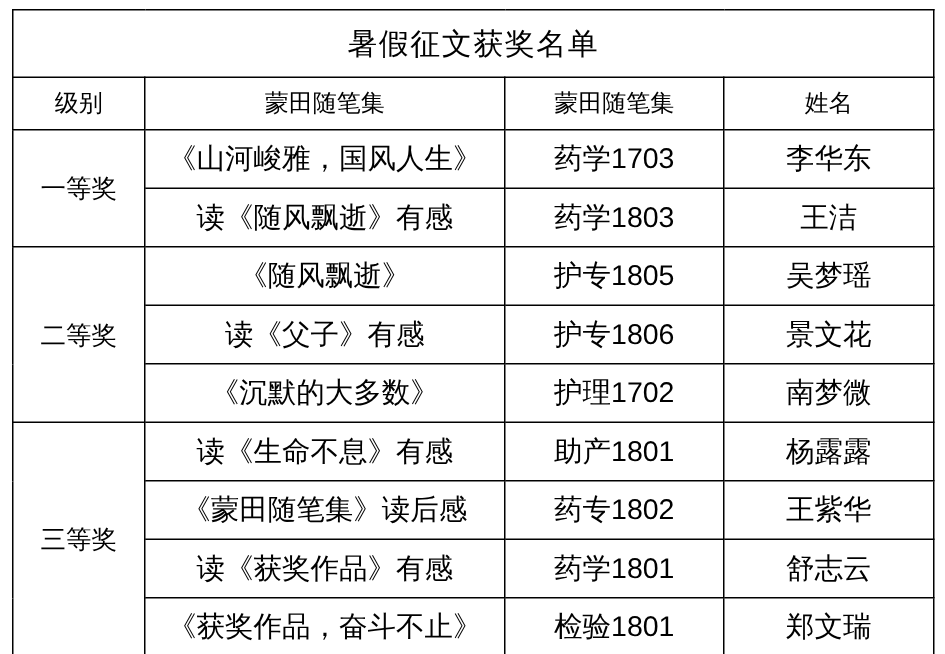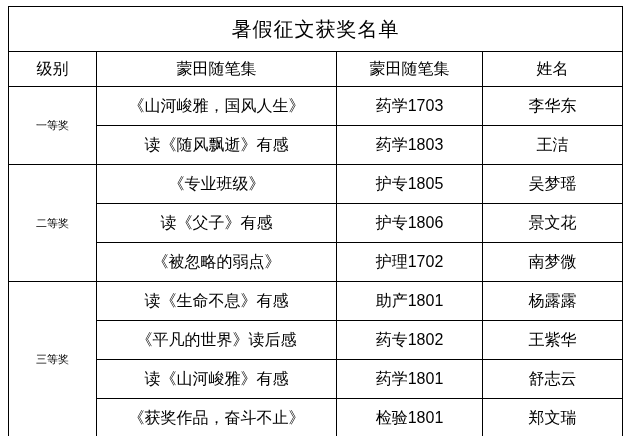--- a/index.html
+++ b/index.html
@@ -38,24 +38,24 @@
     font-weight: bold;
     letter-spacing: 1px;
   }
   .header-cell {
     height: 34px;
     font-size: 16px;
     font-weight: bold;
   }
   .body-cell {
     height: 38px;
-    font-size: 16px;
+    font-size: 19px;
   }
   .level-cell {
-    font-size: 11px;
+    font-size: 17px;
     font-family: Liberation Serif, serif;
   }
   .col-level { width: 88px; }
   .col-work  { width: 240px; }
   .col-class { width: 146px; }
   .col-name  { width: 140px; }
 </style>
 </head>
 <body>
 
@@ -85,48 +85,48 @@
         <td class="body-cell">李华东</td>
       </tr>
       <tr>
         <td class="body-cell">读《随风飘逝》有感</td>
         <td class="body-cell">药学1803</td>
         <td class="body-cell">王洁</td>
       </tr>
 
       <tr>
         <td class="body-cell level-cell" rowspan="3">二等奖</td>
-        <td class="body-cell">《专业班级》</td>
+        <td class="body-cell">《随风飘逝》</td>
         <td class="body-cell">护专1805</td>
         <td class="body-cell">吴梦瑶</td>
       </tr>
       <tr>
         <td class="body-cell">读《父子》有感</td>
         <td class="body-cell">护专1806</td>
         <td class="body-cell">景文花</td>
       </tr>
       <tr>
-        <td class="body-cell">《被忽略的弱点》</td>
+        <td class="body-cell">《沉默的大多数》</td>
         <td class="body-cell">护理1702</td>
         <td class="body-cell">南梦微</td>
       </tr>
 
       <tr>
         <td class="body-cell level-cell" rowspan="4">三等奖</td>
         <td class="body-cell">读《生命不息》有感</td>
         <td class="body-cell">助产1801</td>
         <td class="body-cell">杨露露</td>
       </tr>
       <tr>
-        <td class="body-cell">《平凡的世界》读后感</td>
+        <td class="body-cell">《蒙田随笔集》读后感</td>
         <td class="body-cell">药专1802</td>
         <td class="body-cell">王紫华</td>
       </tr>
       <tr>
-        <td class="body-cell">读《山河峻雅》有感</td>
+        <td class="body-cell">读《获奖作品》有感</td>
         <td class="body-cell">药学1801</td>
         <td class="body-cell">舒志云</td>
       </tr>
       <tr>
         <td class="body-cell">《获奖作品，奋斗不止》</td>
         <td class="body-cell">检验1801</td>
         <td class="body-cell">郑文瑞</td>
       </tr>
     </tbody>
   </table>

